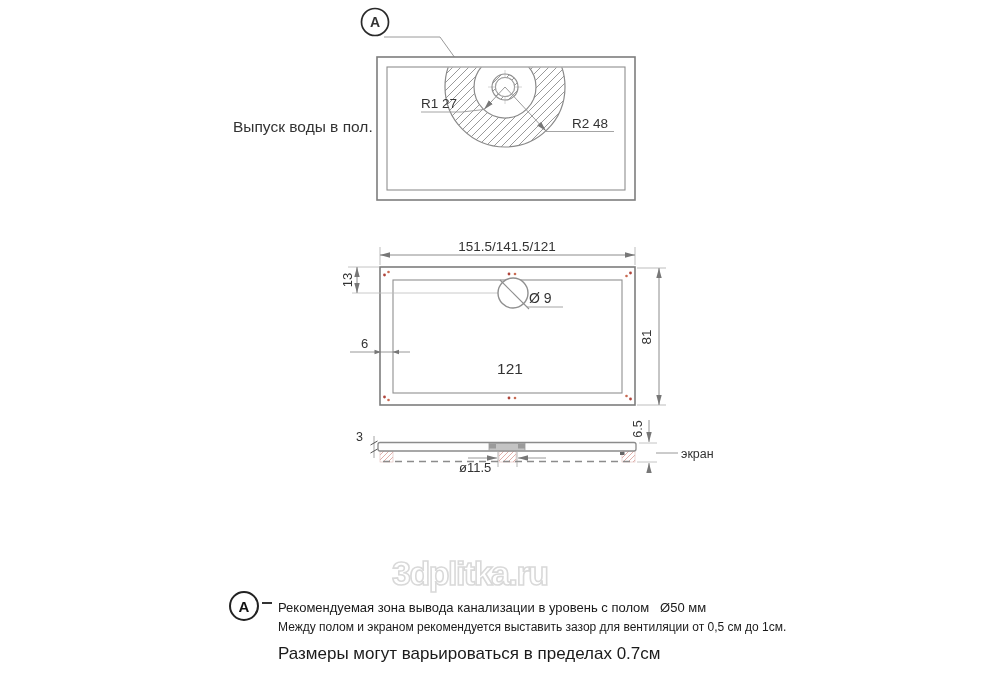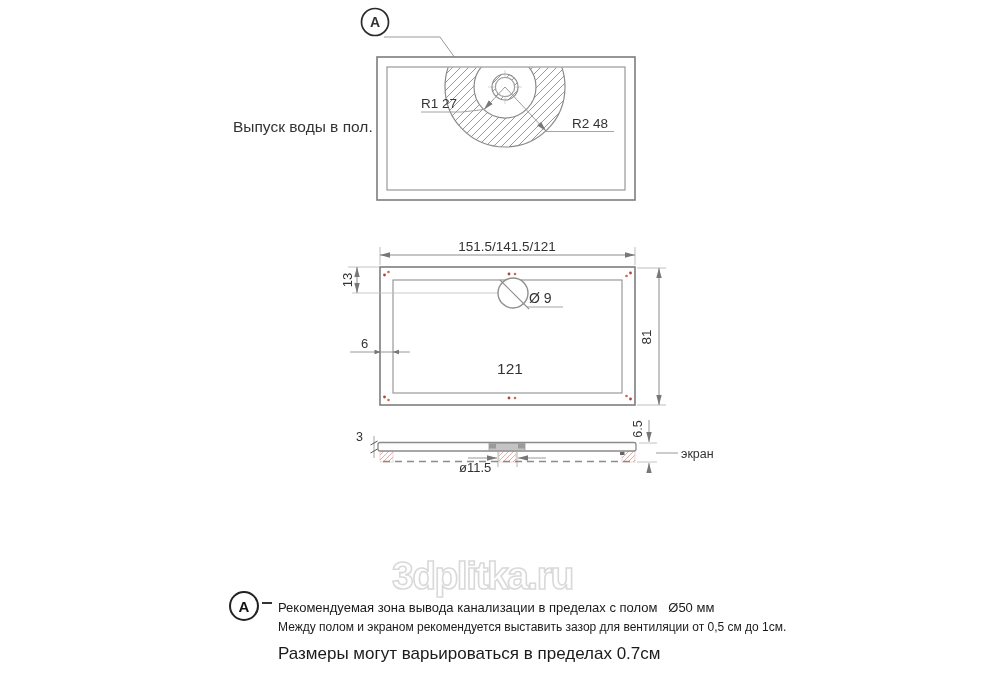--- a/index.html
+++ b/index.html
@@ -3,21 +3,21 @@
 <meta charset="utf-8">
 <style>
   html,body{margin:0;padding:0;background:#fff;}
   #stage{
     position:relative;width:1000px;height:699px;background:#ffffff;overflow:hidden;
     font-family:"Liberation Sans", sans-serif;color:#2a2a2a;
   }
   svg text{font-family:"Liberation Sans", sans-serif;fill:#333;}
   .watermark{
     position:absolute;left:392px;top:554px;
-    font-size:39px;letter-spacing:-1.5px;font-weight:600;
+    font-size:34px;letter-spacing:-1.5px;font-weight:600;
     color:#ffffff;-webkit-text-stroke:1.6px #d9d9d9;text-stroke:1.6px #d9d9d9;
     user-select:none;
   }
   .note-marker{
     position:absolute;left:229px;top:591px;width:26px;height:26px;border:2px solid #222;
     border-radius:50%;display:flex;align-items:center;justify-content:center;
     font-weight:bold;font-size:15px;color:#111;
   }
   .note-dash{position:absolute;left:262px;top:602px;width:10px;height:0;border-top:2px solid #333;}
   .note{position:absolute;left:278px;color:#1a1a1a;white-space:pre;}
@@ -161,17 +161,17 @@
       <rect x="620" y="452" width="4.5" height="3" fill="#666"></rect>
       <line x1="656" y1="453" x2="678" y2="453" stroke="#8c8c8c" stroke-width="0.9"></line>
       <text x="681" y="458" font-size="12.5" fill="#222">экран</text>
     </g>
   </svg>
 
   <div class="note-marker">
     <span>A</span>
   </div>
   <div class="note-dash"></div>
-  <div class="note note-1">Рекомендуемая зона вывода канализации в пределах с полом   Ø50 мм</div>
+  <div class="note note-1">Рекомендуемая зона вывода канализации в уровень с полом   Ø50 мм</div>
   <div class="note note-2">Между полом и экраном рекомендуется выставить зазор для вентиляции от 0,5 см до 1см.</div>
   <div class="note note-3">Размеры могут варьироваться в пределах 0.7см</div>
 
 </div>
 
 </body></html>

